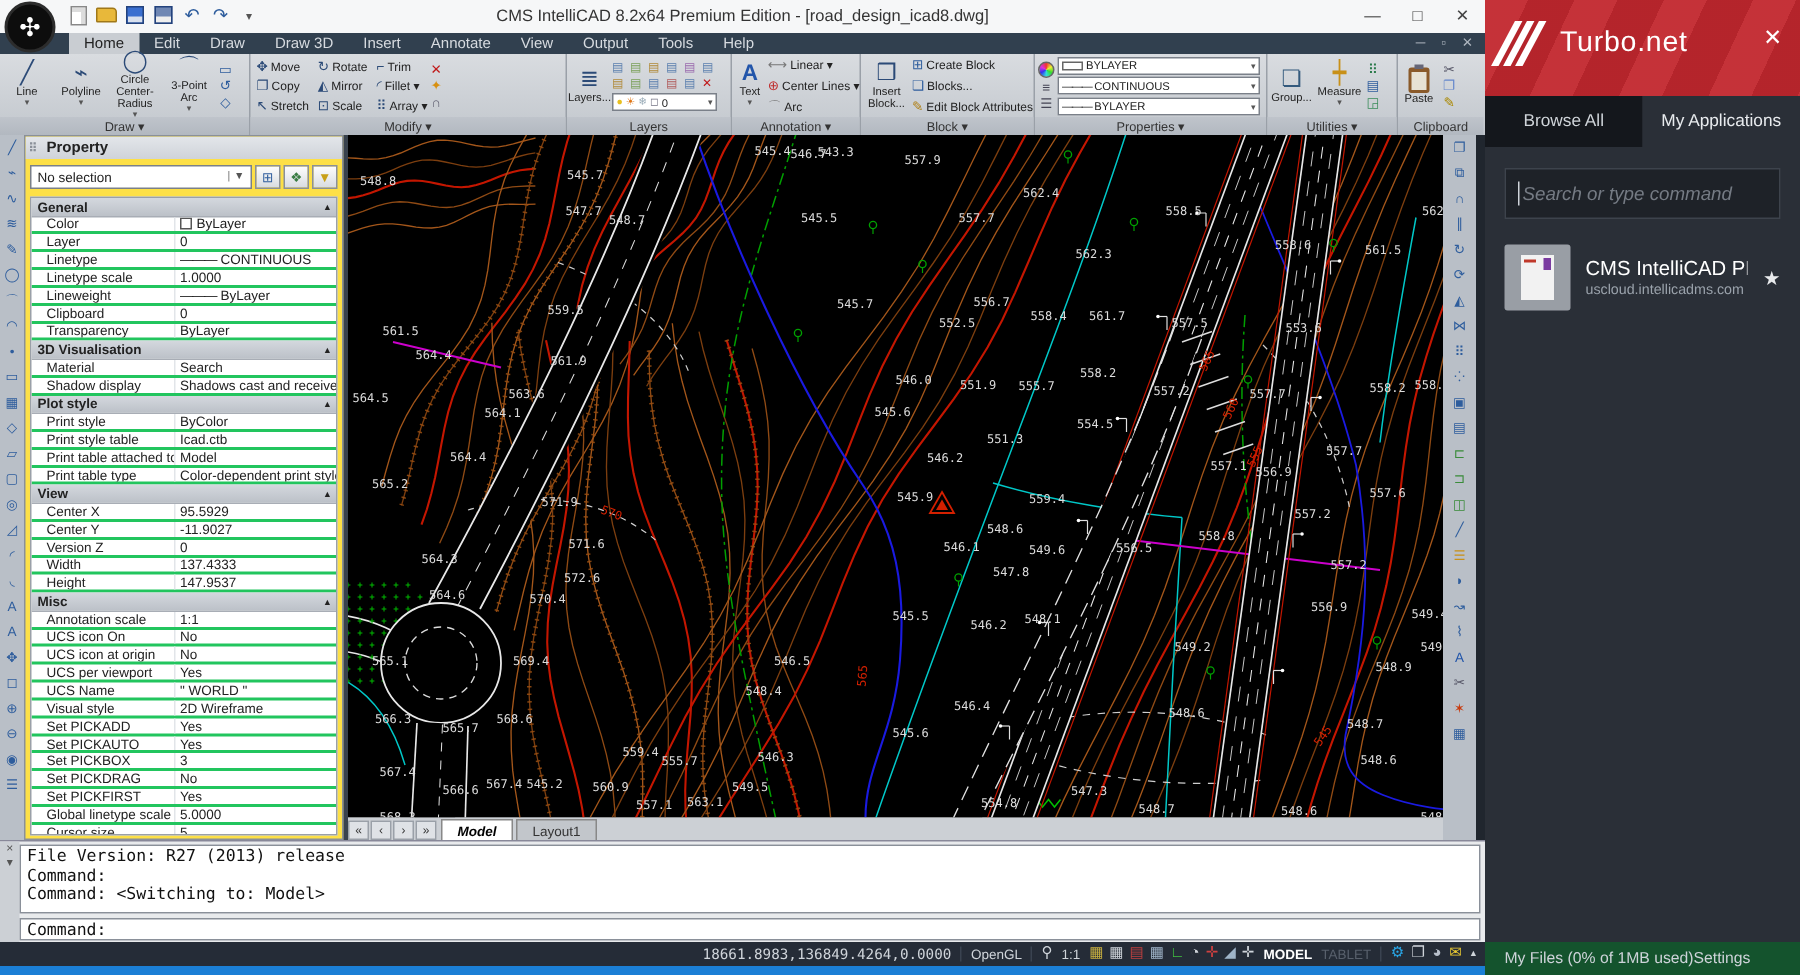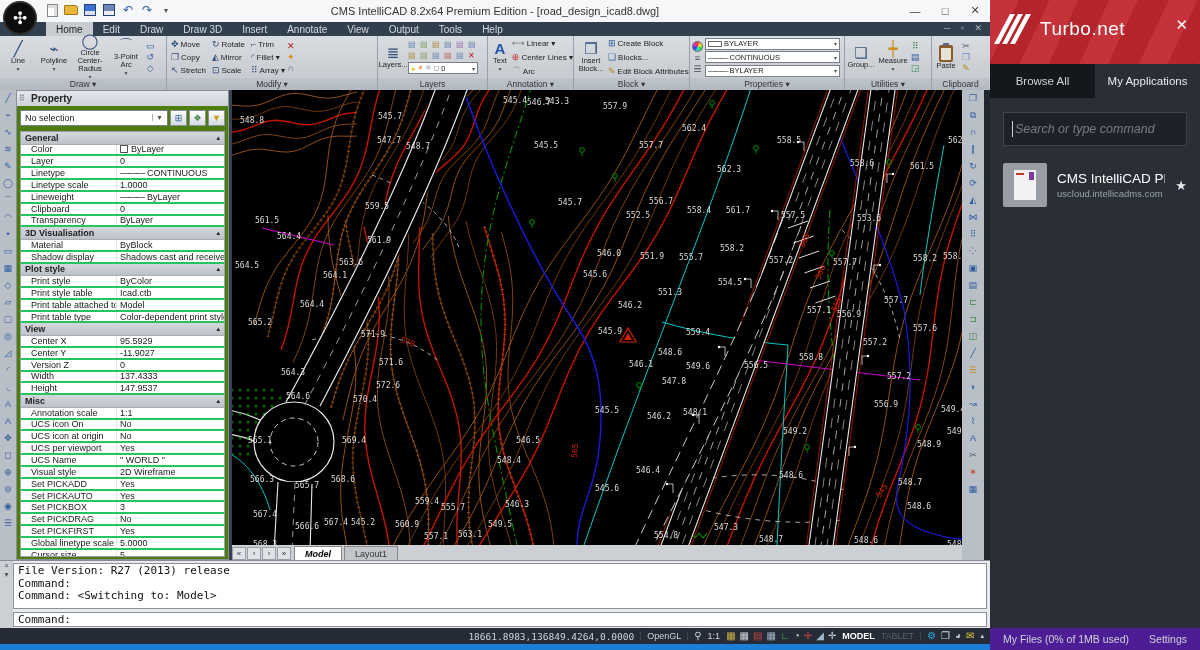--- a/index.html
+++ b/index.html
@@ -37,21 +37,21 @@
 .combo .arr{margin-left:auto;font-size:6px;color:#555}
 .sw{width:14px;height:6px;background:#fff;border:1px solid #666}
 .lnglyph{letter-spacing:-1px;color:#222}
 .colorwheel{width:11px;height:11px;border-radius:50%;background:conic-gradient(#e33,#ee3,#3d3,#3dd,#33e,#d3d,#e33);border:1px solid #666}
 .clipico{width:14px;height:17px;background:#8a5a2a;border-radius:2px;position:relative}
 .clipico:before{content:"";position:absolute;left:2px;top:3px;width:10px;height:12px;background:#e7e2d4}
 .clipico:after{content:"";position:absolute;left:4px;top:-2px;width:6px;height:3px;background:#667}
 
 #leftstrip{position:absolute;left:0;top:90px;width:16px;height:470px;background:#b9bfc7;display:flex;flex-direction:column;align-items:center}
 #leftstrip span,#rightstrip span{font-size:9px;line-height:17px;height:17px;color:#2e5d9d}
-#propwrap{position:absolute;left:16px;top:90px;width:213px;height:470px;background:#4d7c0f;border:1px solid #8a9099;overflow:hidden}
+#propwrap{position:absolute;left:16px;top:90px;width:213px;height:470px;background:#fde047;border:1px solid #8a9099;overflow:hidden}
 #prophdr{height:15px;background:linear-gradient(#e3e6ea,#cfd3d9);font-size:10px;font-weight:bold;color:#222;display:flex;align-items:center;padding-left:14px;position:relative}
 #prophdr:before{content:"⠿";position:absolute;left:2px;color:#8a9099;font-size:8px}
 #propsel{height:23px;display:flex;align-items:center;gap:2px;padding:0 3px}
 #selcombo{flex:1;height:16px;background:#fff;border:1px solid #7a8089;font-size:9px;color:#222;display:flex;align-items:center;padding:0 4px}
 #selcombo .arr{margin-left:auto;font-size:7px;color:#555;border-left:1px solid #aaa;padding-left:3px}
 .selbtn{width:17px;height:16px;background:linear-gradient(#fdfdfd,#d8dce1);border:1px solid #8a9099;font-size:9px;display:flex;align-items:center;justify-content:center}
 #proprows{position:absolute;left:3px;right:3px;top:40px;bottom:2px;background:#fff;border:1px solid #9aa0a8;overflow:hidden}
 .pcat{height:12.5px;background:linear-gradient(#d4d8de,#bcc1c8);display:flex;align-items:center;font-size:9px;font-weight:bold;color:#222;padding-left:4px;border-bottom:1px solid #a8adb5}
 .pcat .carr{margin-left:auto;margin-right:4px;font-size:7px;font-weight:normal}
 .prow{height:11.85px;display:flex;font-size:9px;color:#222;border-bottom:2px solid #22c55e}
@@ -94,21 +94,21 @@
 #tsearch .caret{width:1px;height:16px;background:#cfd4da;margin-right:2px}
 #tapp{position:absolute;left:0px;top:158px;width:210px;height:54px;display:flex;align-items:center;padding:0 13px;gap:10px}
 #tthumb{width:44px;height:44px;background:#999ea5;border-radius:2px;flex:none;display:flex;align-items:center;justify-content:center}
 #tthumb .doc{width:22px;height:30px;background:#f2f2f2;position:relative}
 #tthumb .doc:before{content:"";position:absolute;right:2px;top:2px;width:5px;height:8px;background:#7a3ba0}
 #tthumb .doc:after{content:"";position:absolute;left:2px;top:3px;width:8px;height:2px;background:#c0392b}
 #tappinfo{flex:1;min-width:0}
 #tappname{font-size:13.5px;color:#fff;white-space:nowrap;overflow:hidden}
 #tappsrc{font-size:9.5px;color:#9aa2ab;margin-top:2px}
 #tstar{color:#e8eaec;font-size:13px}
-#tfoot{position:absolute;left:0;top:628px;width:210px;height:22px;background:#4c1d95;display:flex;align-items:center;justify-content:space-between;padding:0 13px;font-size:10.5px;color:#ced3d9}
+#tfoot{position:absolute;left:0;top:628px;width:210px;height:22px;background:#14532d;display:flex;align-items:center;justify-content:flex-start;padding:0 13px;font-size:10.5px;color:#ced3d9}
 </style>
 </head>
 <body>
 
 <div id="screen">
   <div id="cad">
     <div id="titlebar"></div>
     <div id="applogo">✣</div>
     <div id="qat">
       <span class="qico">
@@ -462,21 +462,21 @@
               <span>ByLayer</span>
             </div>
           </div>
           <div class="pcat">
             <span>3D Visualisation</span>
             <span class="carr">▴</span>
           </div>
           <div class="prow">
             <div class="pl">Material</div>
             <div class="pv">
-              <span>ByBlock</span>
+              <span>Search</span>
             </div>
           </div>
           <div class="prow">
             <div class="pl">Shadow display</div>
             <div class="pv">
               <span>Shadows cast and received</span>
             </div>
           </div>
           <div class="pcat">
             <span>Plot style</span>

